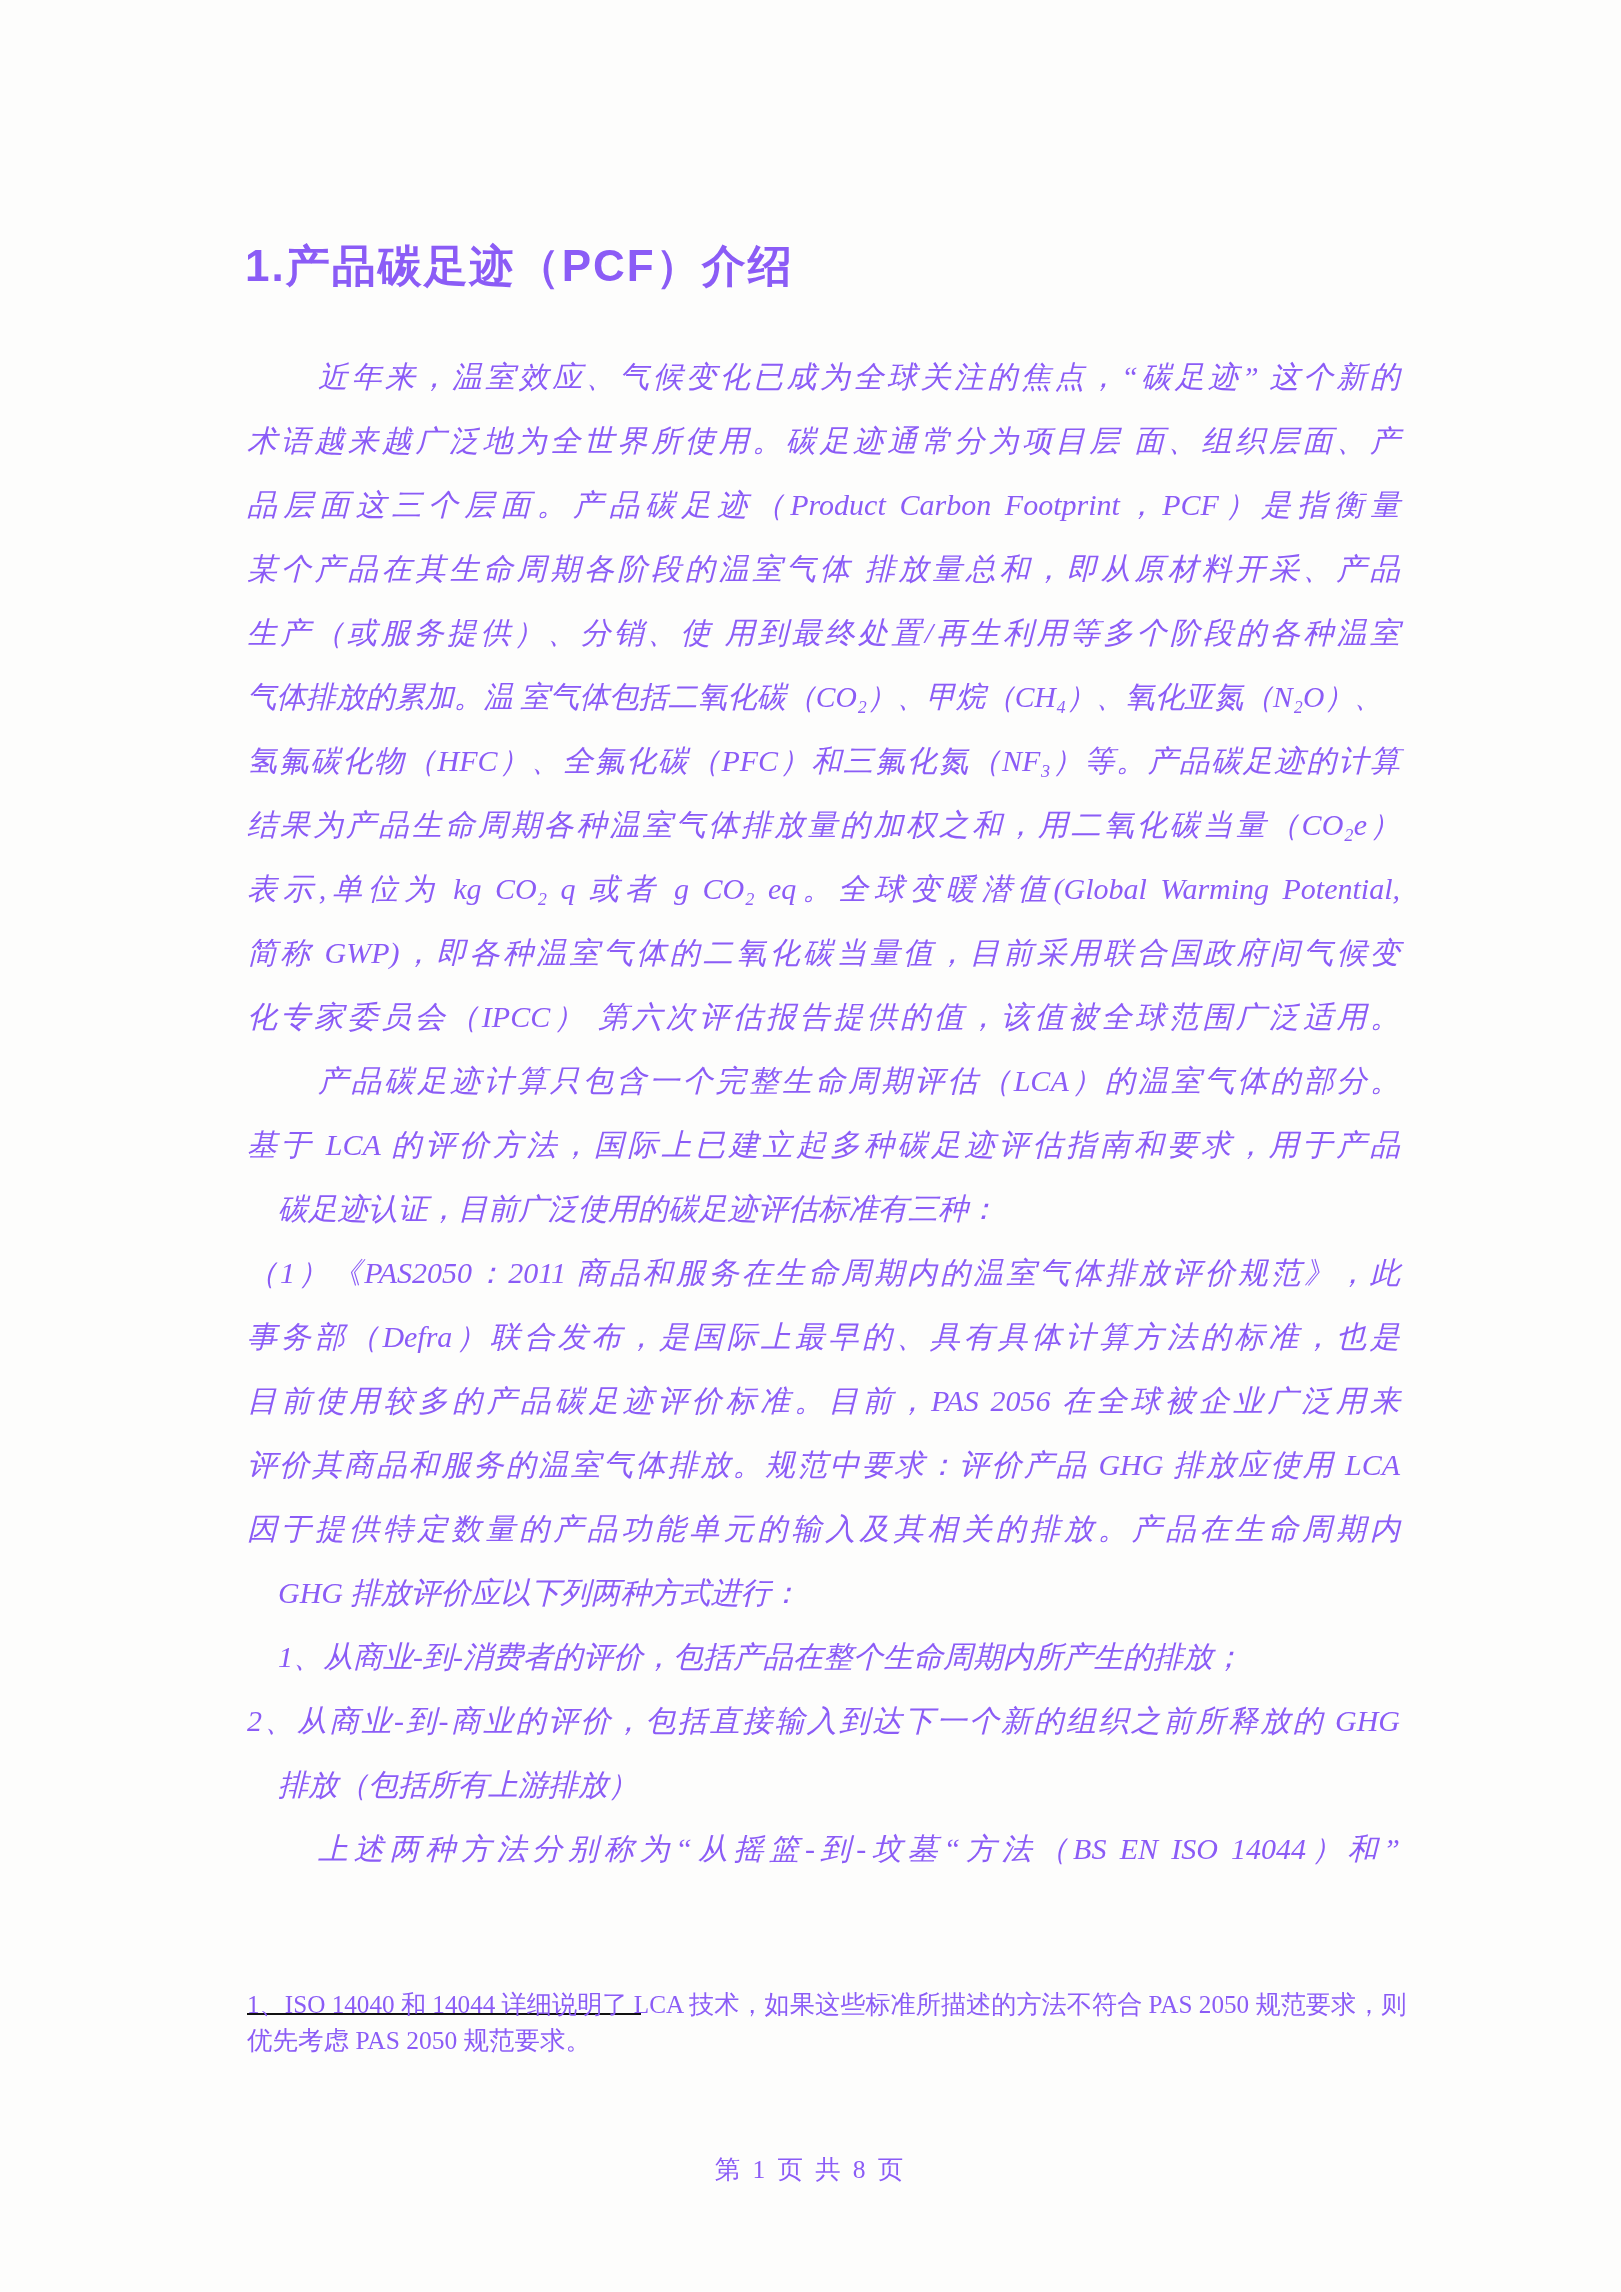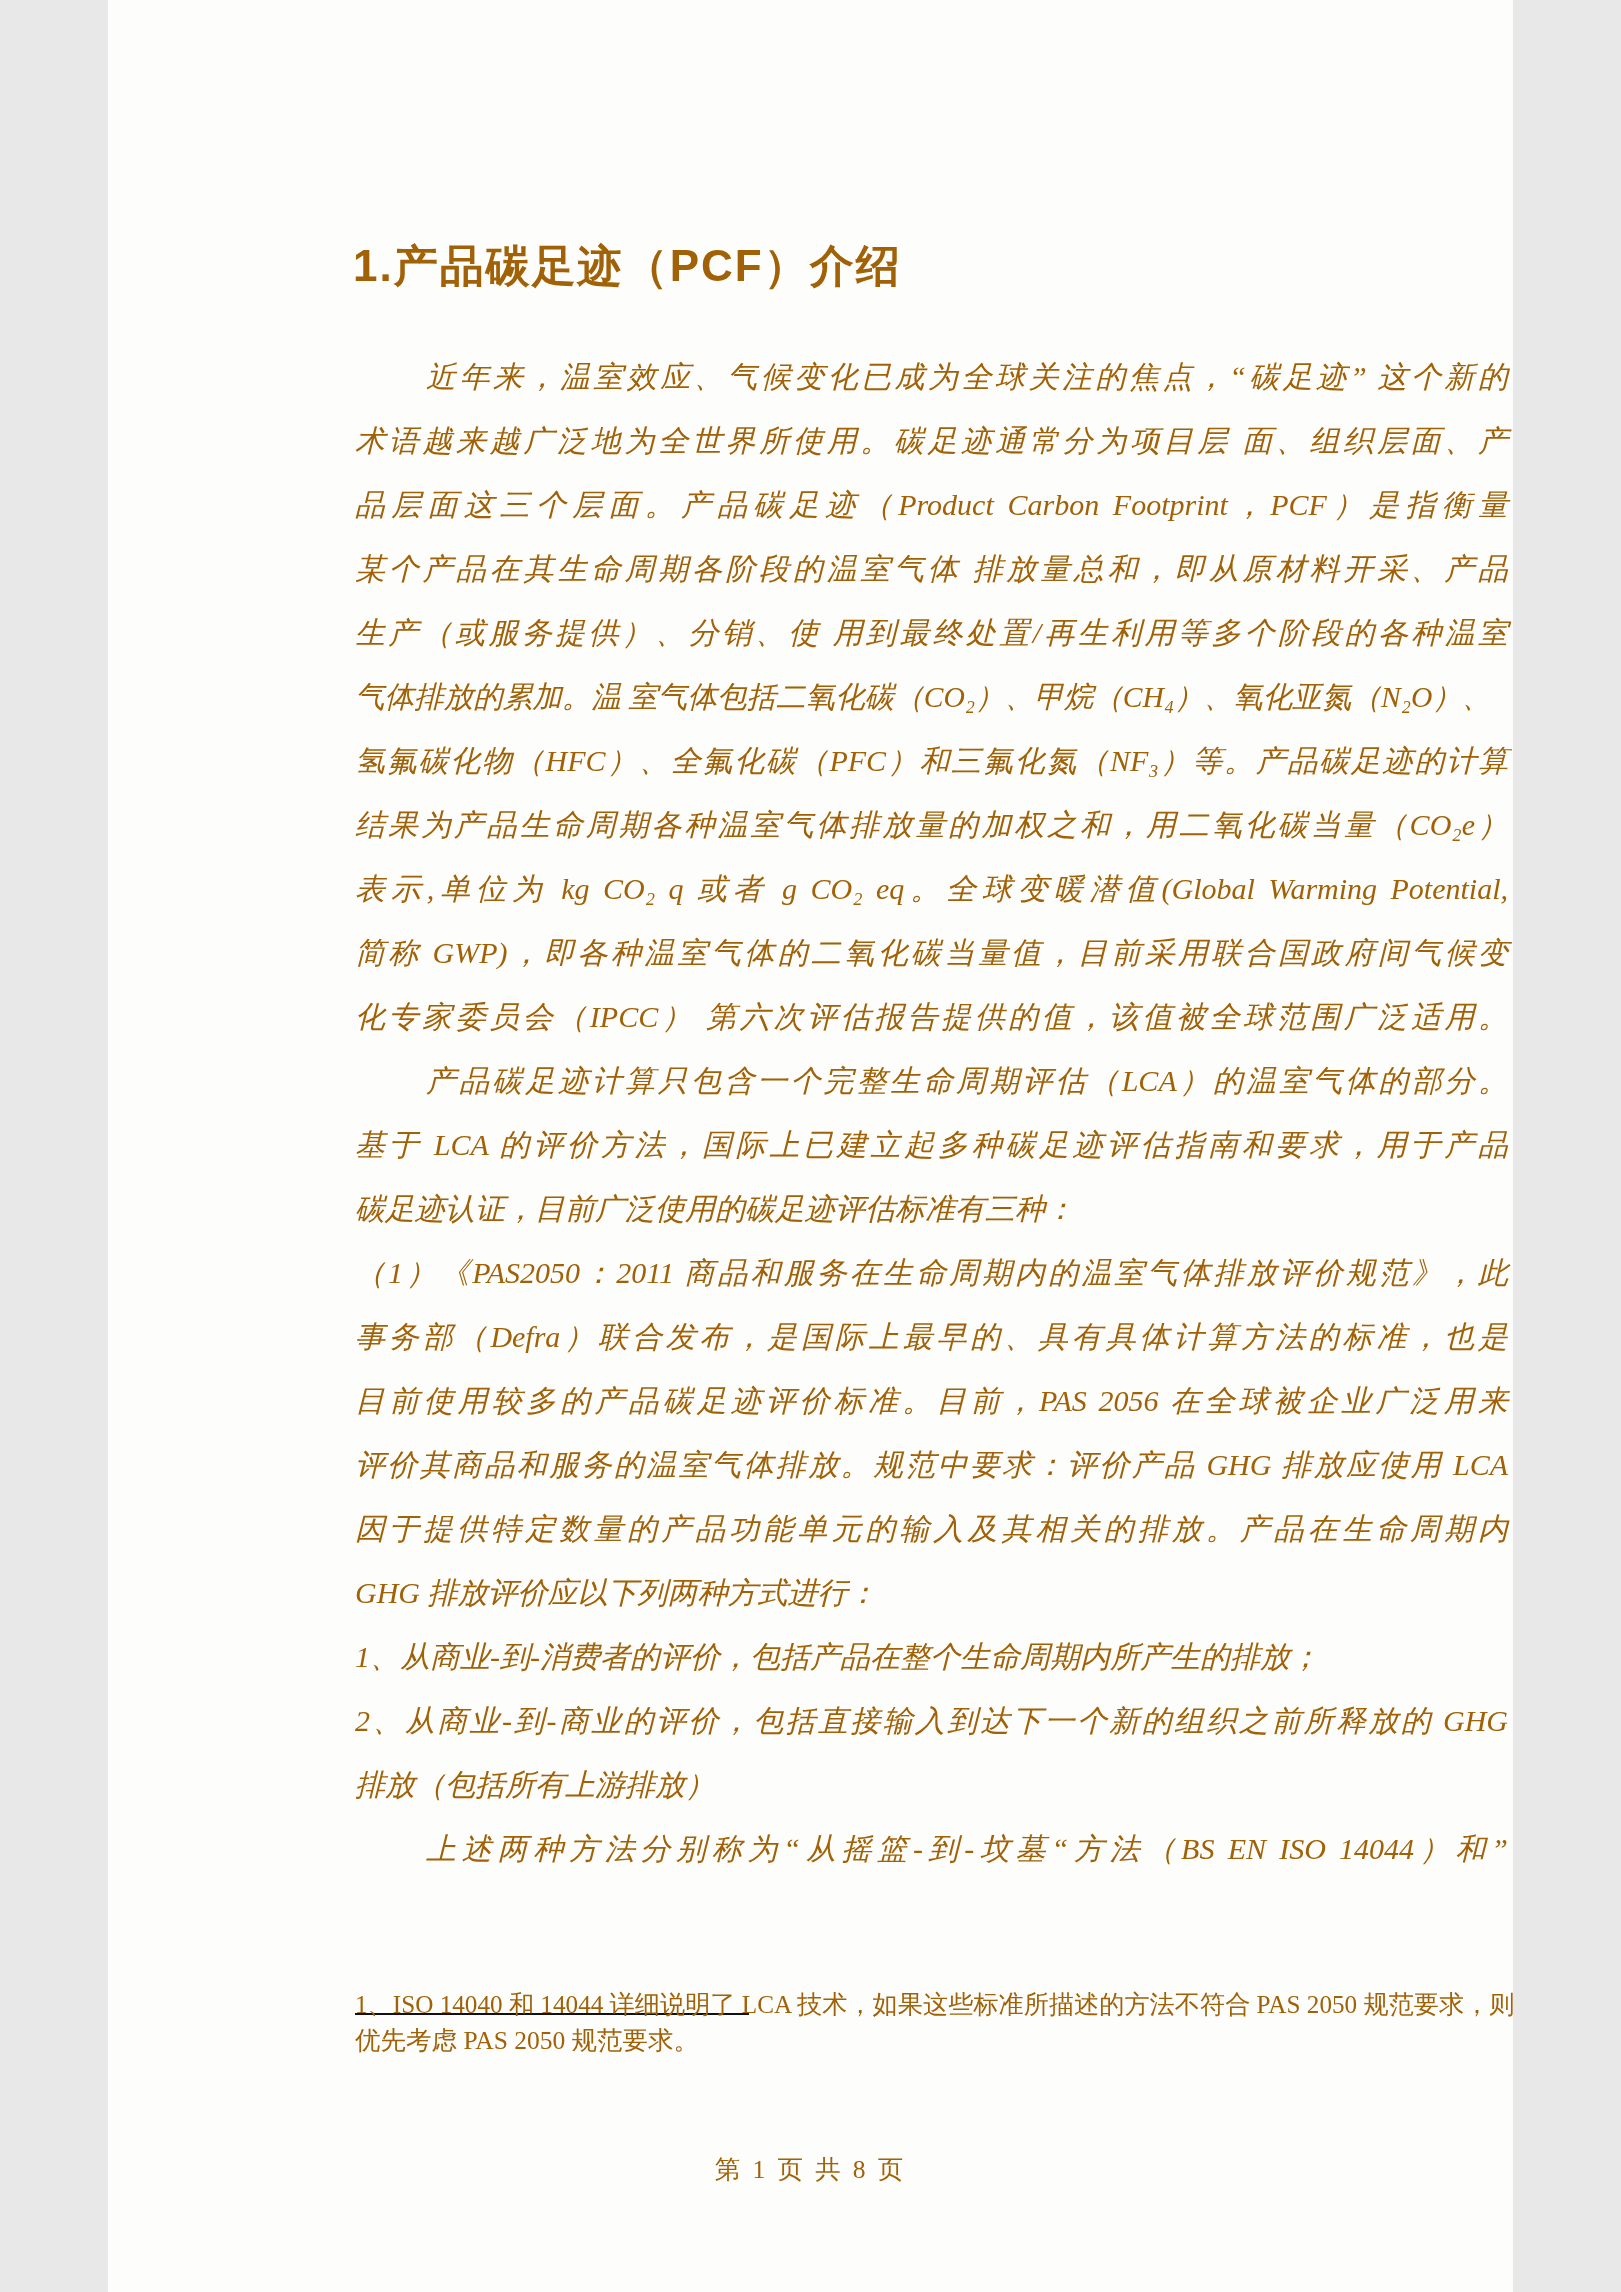--- a/index.html
+++ b/index.html
@@ -1,21 +1,21 @@
 <!DOCTYPE html>
 <html><head>
 <meta charset="utf-8">
 <style>
   html,body { margin:0; padding:0; background:#e8e8e8; }
   .page {
     position:relative;
-    width:1405px; height:2293px;
+    width:1621px; height:2293px;
     margin:0 auto;
     background:#fdfdfc;
-    color:#a16207;
+    color:#8b5cf6;
     font-family:"Liberation Serif","DejaVu Serif",serif;
     overflow:hidden;
   }
   .title {
     position:absolute; left:245px; top:237px;
     font-family:"Liberation Sans","DejaVu Sans",sans-serif;
     font-weight:bold;
     font-size:44px;
     letter-spacing:2px;
     white-space:nowrap;
@@ -26,20 +26,21 @@
   .line {
     font-size:30px;
     height:64px;
     line-height:64px;
     text-align:justify;
     text-align-last:justify;
   }
   .line.short {
     text-align:right;
     text-align-last:left;
+    margin-left:31px;
   }
   .line.indent { padding-left:71px; }
   .fnsep {
     position:absolute; left:247px; top:2013px;
     width:394px; height:0;
     border-top:2.9px solid #111;
   }
   .footnote {
     position:absolute; left:247px; top:1987px; width:1159px;
     font-size:25.5px; line-height:36px;

